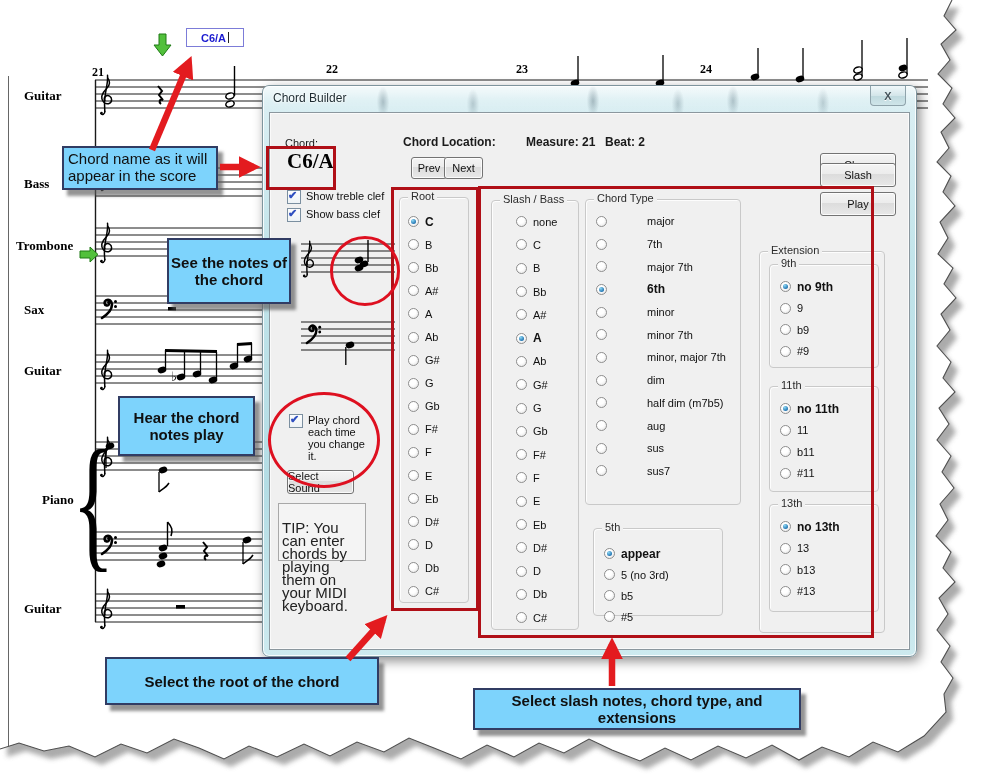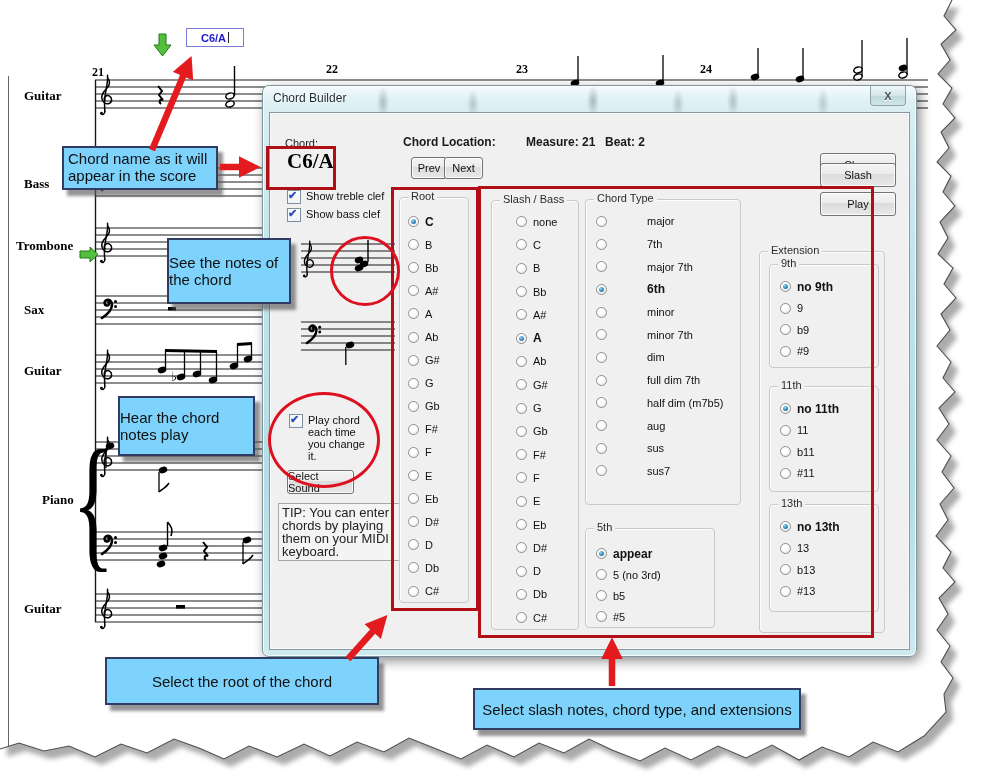--- a/index.html
+++ b/index.html
@@ -67,32 +67,32 @@
   .rb.on::after{content:"";position:absolute;left:2px;top:2px;width:5px;height:5px;border-radius:50%;
       background:radial-gradient(circle at 35% 30%,#8ed8f4,#1c6fae 75%);}
   .rl{font-size:11px;color:#111;white-space:nowrap;}
   .rl.sel{font-weight:bold;font-size:12px;}
   .g-root{padding:12px 0 0 8px;} .g-root .rr{height:23.1px;}
   .g-slash{padding:9px 0 0 24px;} .g-slash .rr{height:23.3px;}
   .g-ctype{padding:10px 8px 0 10px;} .g-ctype .rr{height:22.7px;gap:40px;}
   .g-fifth{padding:14px 0 0 10px;} .g-fifth .rr{height:21px;}
   .g-ext{padding:11px 0 0 10px;} .g-ext .rr{height:21.5px;}
 
-  .tip{position:absolute;left:15px;top:417px;width:122px;height:58px;box-sizing:border-box;
-       background:#f4f4f4;border:1px solid #a8a8a8;font-size:13px;line-height:13px;
-       color:#222;padding:2px 3px;}
+  .tip{position:absolute;left:15px;top:417px;width:88px;height:58px;box-sizing:border-box;
+       background:#f4f4f4;border:1px solid #a8a8a8;font-size:15px;line-height:13px;
+       color:#222;padding:17px 3px;}
   .pv{position:absolute;left:34px;top:148px;}
 
   
   .redrect{position:absolute;border:3px solid #b00f17;z-index:10;pointer-events:none;}
   .redellipse{position:absolute;border:3px solid #de1020;border-radius:50%;z-index:10;pointer-events:none;}
   .callout{position:absolute;background:#7dd3fc;border:2px solid #313c63;z-index:20;
            box-shadow:5px 6px 3px rgba(90,90,90,.65);color:#101010;font-size:15px;
            box-sizing:border-box;}
-  .callout.center{display:flex;align-items:center;justify-content:center;}
+  .callout.center{display:flex;align-items:center;justify-content:center;text-align:center;font-weight:bold;}
   .arrows,.tear{position:absolute;left:0;top:0;z-index:25;pointer-events:none;}
   .tear{z-index:40;}
 </style>
 </head>
 <body>
 
 <div class="page">
 
   <svg class="score-svg" width="985" height="784">
     <defs>
@@ -478,45 +478,45 @@
       <label class="rr">
           <span class="rb"></span>
           <span class="rl">minor</span>
         </label>
       <label class="rr">
           <span class="rb"></span>
           <span class="rl">minor 7th</span>
         </label>
       <label class="rr">
           <span class="rb"></span>
+          <span class="rl">minor, major 7th</span>
+        </label>
+      <label class="rr">
+          <span class="rb"></span>
           <span class="rl">dim</span>
         </label>
       <label class="rr">
           <span class="rb"></span>
-          <span class="rl">full dim 7th</span>
-        </label>
-      <label class="rr">
-          <span class="rb"></span>
           <span class="rl">half dim (m7b5)</span>
         </label>
       <label class="rr">
           <span class="rb"></span>
           <span class="rl">aug</span>
         </label>
       <label class="rr">
           <span class="rb"></span>
           <span class="rl">sus</span>
         </label>
       <label class="rr">
           <span class="rb"></span>
           <span class="rl">sus7</span>
         </label>
     </div>
 
-    <div class="gb g-fifth" style="left:322px;top:442px;width:130px;height:100px">
+    <div class="gb g-fifth" style="left:330px;top:442px;width:130px;height:88px">
       <span class="gt">5th</span>
       <label class="rr">
           <span class="rb on"></span>
           <span class="rl sel">appear</span>
         </label>
       <label class="rr">
           <span class="rb"></span>
           <span class="rl">5 (no 3rd)</span>
         </label>
       <label class="rr">

